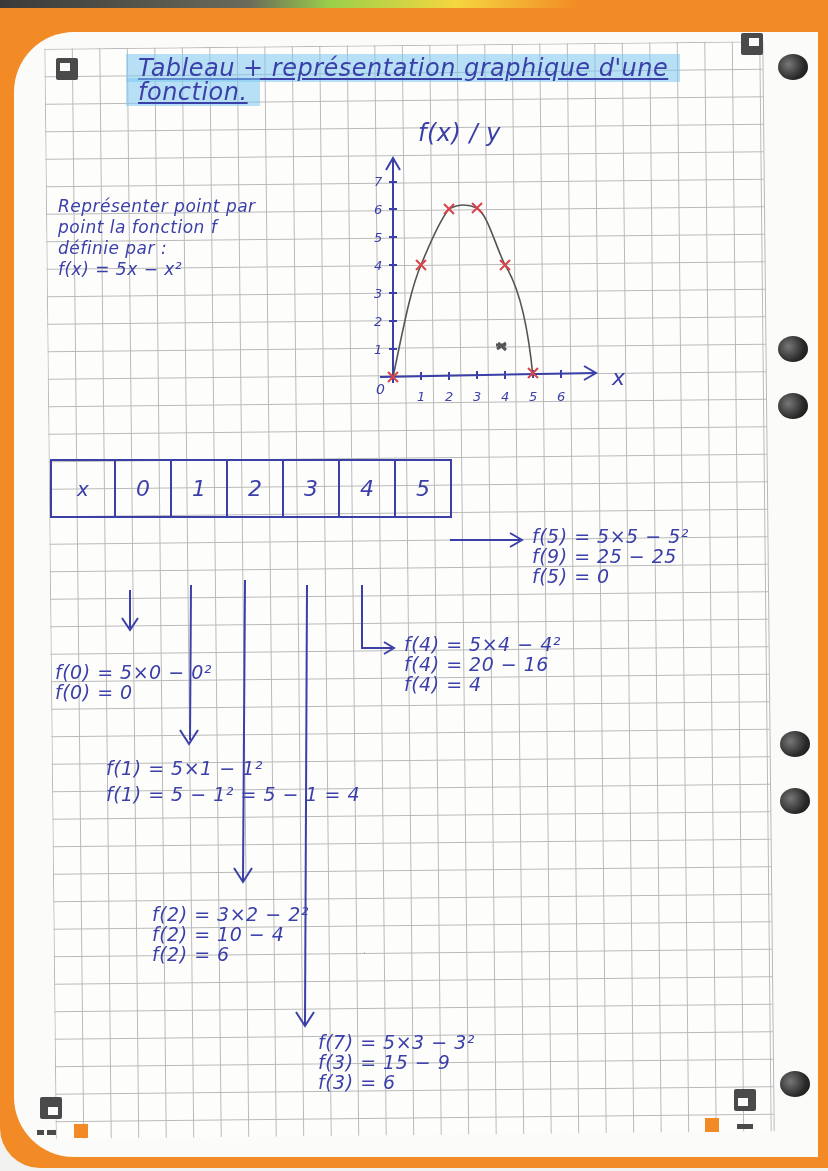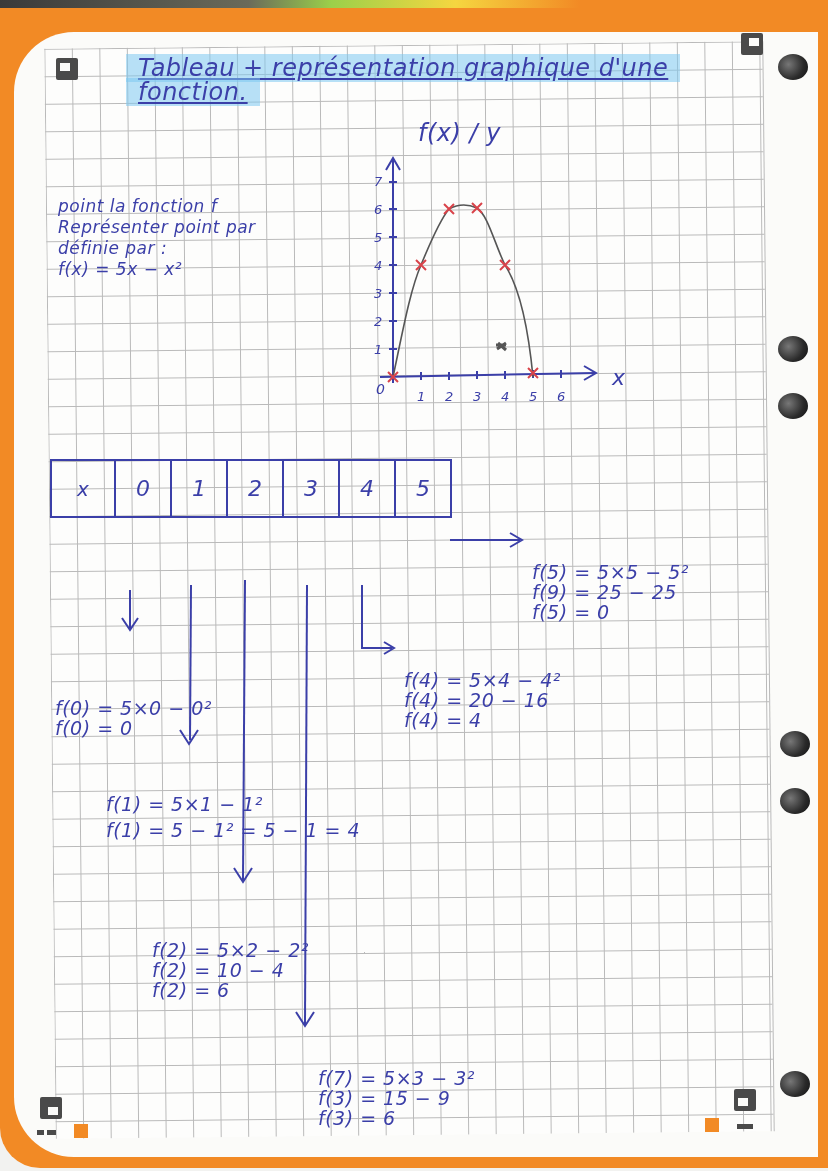--- a/index.html
+++ b/index.html
@@ -54,21 +54,21 @@
   .ink {
     position: absolute; color: #3b3fa8;
     font-family: "DejaVu Sans", sans-serif; font-style: italic;
     letter-spacing: 0.5px; white-space: nowrap;
   }
   .title-line {
     font-size: 24px; text-decoration: underline; text-decoration-color: #3b3fa8;
     background: rgba(125, 200, 240, 0.55); padding: 0 12px;
   }
   .intro { font-size: 17px; line-height: 21px; }
-  .calc { font-size: 19px; line-height: 20px; margin-top: 36px; }
+  .calc { font-size: 19px; line-height: 20px; }
   .graph { position: absolute; left: 340px; top: 115px; width: 320px; height: 300px; }
   .values-table {
     position: absolute; left: 50px; top: 459px; border-collapse: collapse;
     color: #3b3fa8; font-size: 22px;
   }
   .values-table td {
     border: 2px solid #3b3fa8; width: 52px; height: 53px; text-align: center;
     font-style: italic;
   }
   .values-table td.head { width: 60px; font-size: 20px; }
@@ -97,22 +97,22 @@
 <div class="hole" style="left:778px;top:336px"></div>
 <div class="hole" style="left:778px;top:393px"></div>
 <div class="hole" style="left:780px;top:731px"></div>
 <div class="hole" style="left:780px;top:788px"></div>
 <div class="hole" style="left:780px;top:1071px"></div>
 
 <div class="ink title-line" style="left:126px;top:54px">Tableau + représentation graphique d'une</div>
 <div class="ink title-line" style="left:126px;top:78px">fonction.</div>
 
 <div class="ink intro" style="left:58px;top:196px">
+  <div>Représenter point par</div>
   <div>point la fonction f</div>
-  <div>Représenter point par</div>
   <div>définie par :</div>
   <div>f(x) = 5x − x²</div>
 </div>
 
 <div class="graph">
   <div class="ink" style="left:78px;top:4px;font-size:24px">f(x) / y</div>
   <div class="ink" style="left:272px;top:250px;font-size:22px">x</div>
   <div class="ink" style="left:36px;top:266px;font-size:14px">0</div>
   <svg width="320" height="300" viewBox="0 0 320 300">
 
@@ -206,21 +206,21 @@
 
 <div class="ink calc" style="left:55px;top:662px">
   <div>f(0) = 5×0 − 0²</div>
   <div>f(0) = 0</div>
 </div>
 <div class="ink calc" style="left:106px;top:758px">
   <div>f(1) = 5×1 − 1²</div>
   <div style="margin-top:6px">f(1) = 5 − 1² = 5 − 1 = 4</div>
 </div>
 <div class="ink calc" style="left:152px;top:904px">
-  <div>f(2) = 5×2 − 2²</div>
+  <div>f(2) = 3×2 − 2²</div>
   <div>f(2) = 10 − 4</div>
   <div>f(2) = 6</div>
 </div>
 <div class="ink calc" style="left:318px;top:1032px">
   <div>f(7) = 5×3 − 3²</div>
   <div>f(3) = 15 − 9</div>
   <div>f(3) = 6</div>
 </div>
 <div class="ink calc" style="left:404px;top:634px">
   <div>f(4) = 5×4 − 4²</div>

